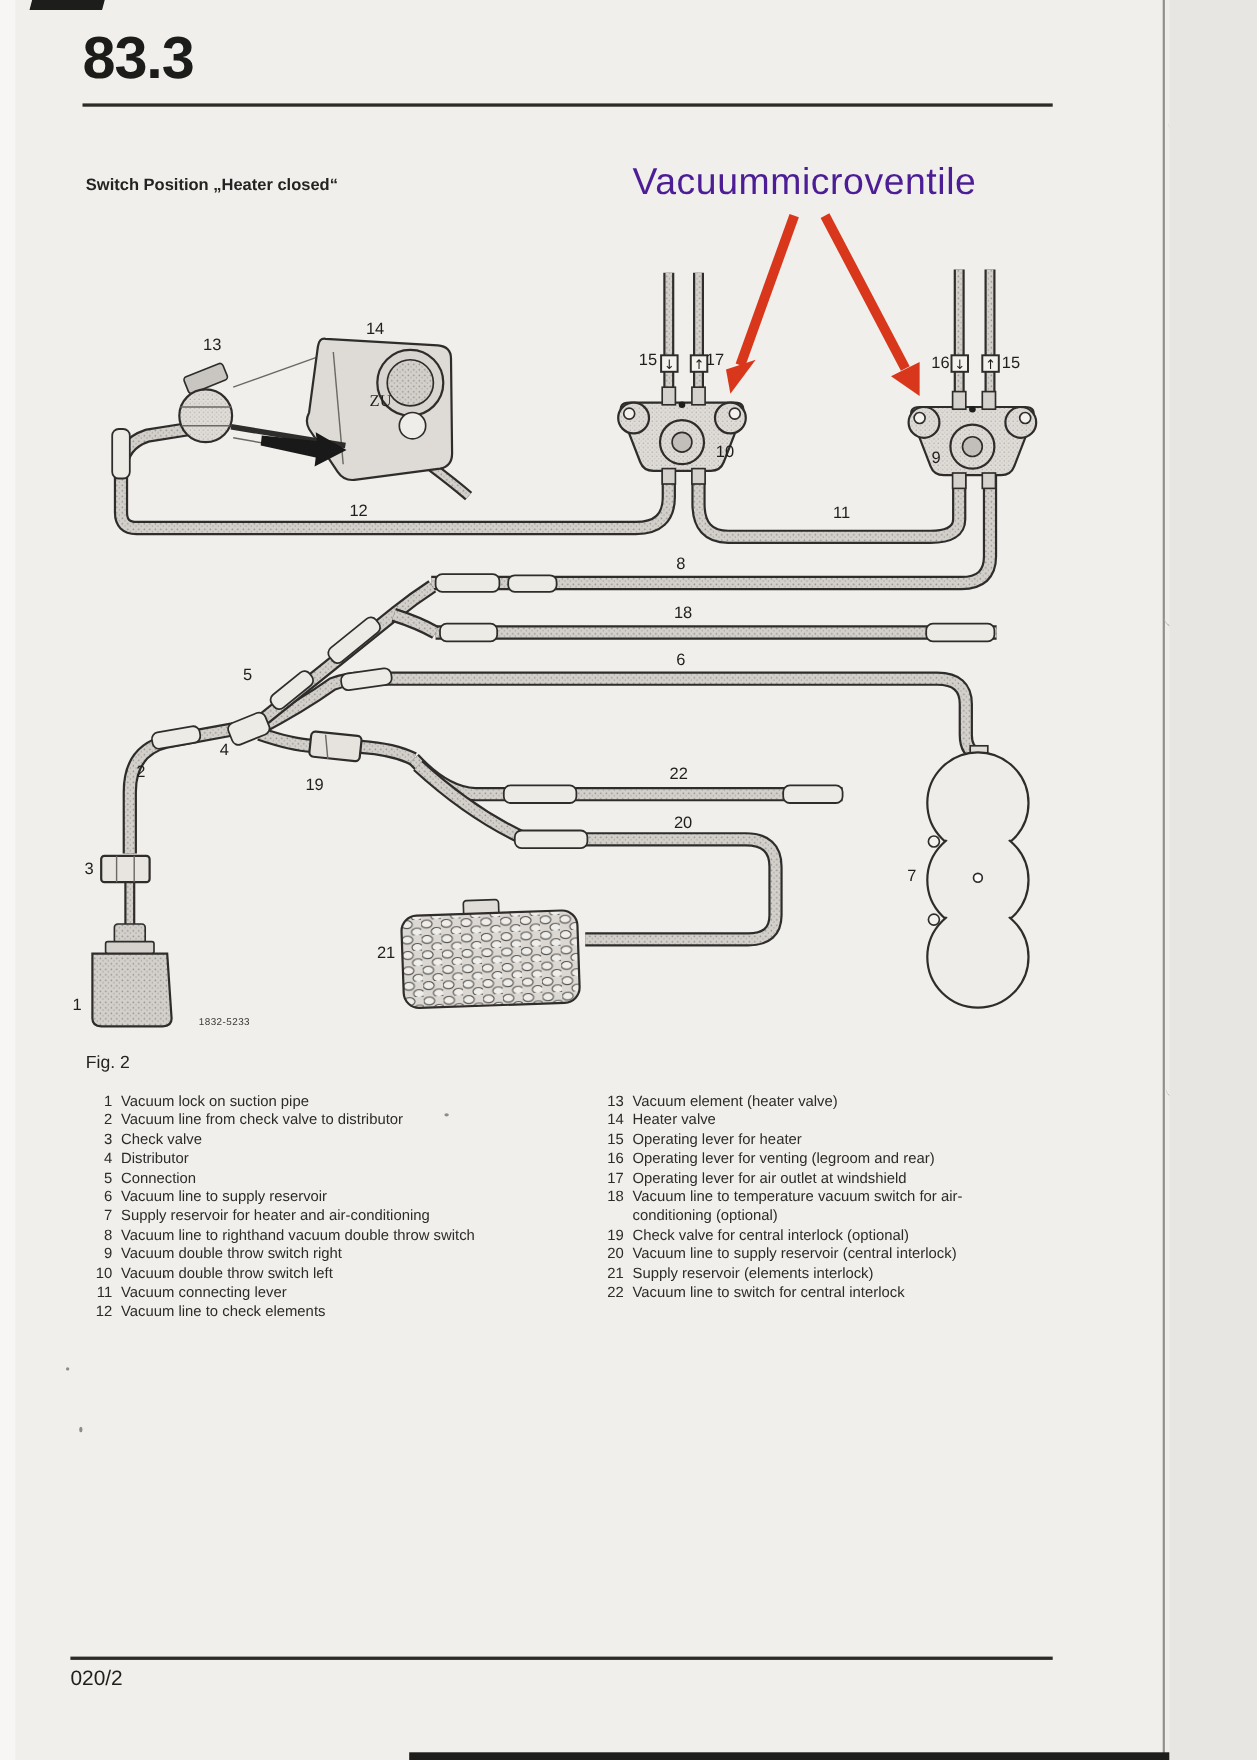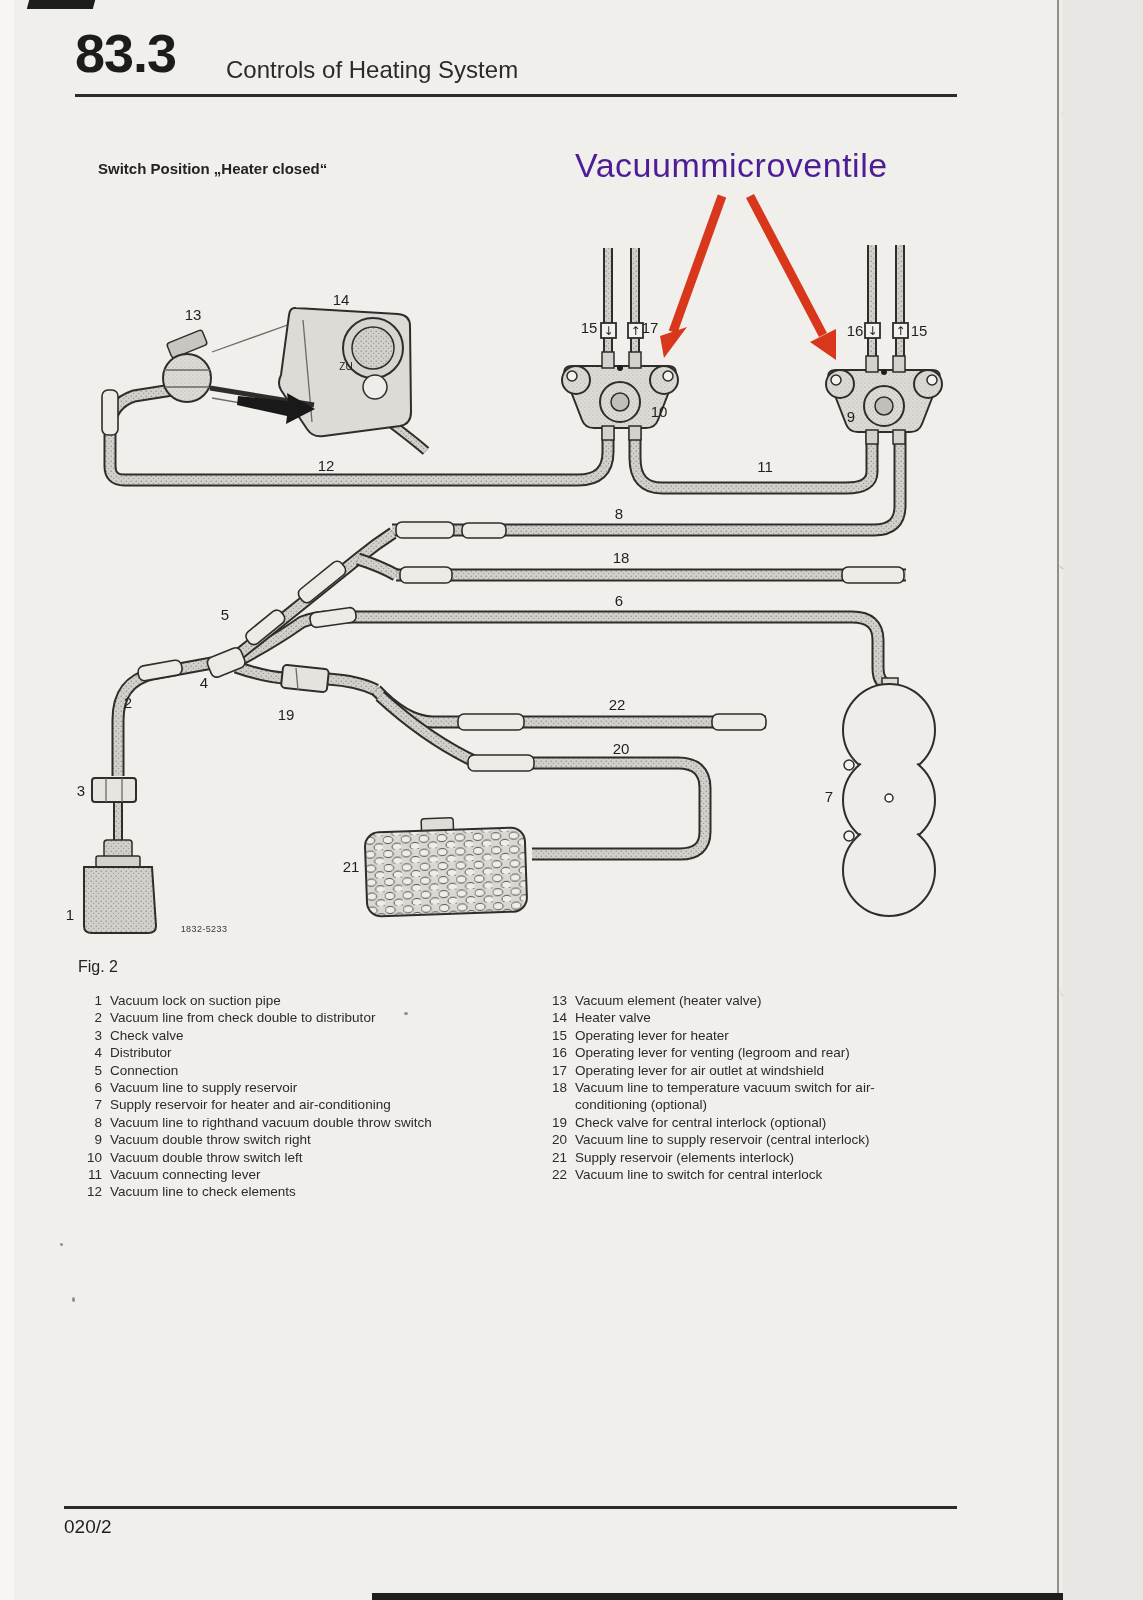--- a/index.html
+++ b/index.html
@@ -8,27 +8,27 @@
   .edge-strip{position:absolute;left:0;top:0;width:14px;height:1600px;background:#f7f6f4;}
   .binding-line{position:absolute;left:1057px;top:0;width:2px;height:1600px;background:#928f8b;}
   .right-margin{position:absolute;left:1059px;top:0;width:84px;height:1600px;background:#eeece9;}
   .corner-mark{position:absolute;background:#1d1d1b;}
   .scan-arc{position:absolute;border-bottom:2px solid #b3b0ac;border-radius:50%;}
   .speck{position:absolute;background:#8f8c87;border-radius:50%;}
 
   .sec-num{position:absolute;left:75px;top:22px;font-size:54px;font-weight:700;letter-spacing:-1px;color:#1c1c1a;}
   .sec-title{position:absolute;left:226px;top:56px;font-size:24px;color:#2a2a28;}
   .header-rule{position:absolute;left:75px;top:94px;width:882px;height:3px;background:#2b2b29;}
-  .subtitle{position:absolute;left:78px;top:160px;font-size:15px;font-weight:700;color:#232321;margin-left:20px;}
+  .subtitle{position:absolute;left:78px;top:160px;font-size:15px;font-weight:700;color:#232321;}
   .annotation{position:absolute;left:575px;top:146px;font-size:34px;color:#4c1d95;letter-spacing:0.5px;}
 
   .diagram-svg{position:absolute;left:60px;top:190px;width:920px;height:790px;}
 
   .co{position:absolute;transform:translate(-50%,-50%);font-size:15px;color:#1f1f1d;white-space:nowrap;}
-  .co.zu{font-size:10px;}
+  .co.zu{font-size:15px;font-family:Liberation Serif, serif;}
   .co.code{font-size:9px;letter-spacing:0.4px;color:#3a3a38;}
 
   .fig-caption{position:absolute;left:78px;top:958px;font-size:16px;color:#232321;}
   .legend-col{position:absolute;top:992px;font-size:13.5px;color:#2b2b29;}
   .legend-col.left{left:78px;width:470px;}
   .legend-col.right{left:543px;width:402px;}
   .legend-row{display:flex;line-height:17.4px;}
   .legend-num{flex:0 0 24px;text-align:right;margin-right:8px;}
   .legend-text{flex:1;max-width:362px;}
 
@@ -66,21 +66,20 @@
   <div class="scan-arc" style="left:1062px;top:100px;width:40px;height:22px;"></div>
   <div class="scan-arc" style="left:1058px;top:548px;width:42px;height:24px;"></div>
   <div class="scan-arc" style="left:1060px;top:978px;width:40px;height:22px;"></div>
 
   <div class="speck" style="left:404px;top:1012px;width:4px;height:3px;"></div>
   <div class="speck" style="left:148px;top:1159px;width:3px;height:3px;"></div>
   <div class="speck" style="left:72px;top:1297px;width:3px;height:5px;"></div>
   <div class="speck" style="left:60px;top:1243px;width:3px;height:3px;"></div>
 
   <div class="sec-num">83.3</div>
-  <div class="sec-title">Controls of Heating System</div>
   <div class="header-rule"></div>
   <div class="subtitle">Switch Position „Heater closed“</div>
   <div class="annotation">Vacuummicroventile</div>
 
   <svg class="diagram-svg" viewBox="0 0 920 790">
     <defs>
       <pattern id="tx" width="5" height="5" patternUnits="userSpaceOnUse">
         <rect width="5" height="5" fill="#d3d0cb"></rect>
         <circle cx="1.2" cy="1.2" r="0.7" fill="#8e8b86"></circle>
         <circle cx="3.6" cy="3.4" r="0.6" fill="#9b988f"></circle>
@@ -295,21 +294,21 @@
 
   <div class="legend-col left">
 
       <div class="legend-row">
         <span class="legend-num">1</span>
         <span class="legend-text">Vacuum lock on suction pipe</span>
       </div>
 
       <div class="legend-row">
         <span class="legend-num">2</span>
-        <span class="legend-text">Vacuum line from check double to distributor</span>
+        <span class="legend-text">Vacuum line from check valve to distributor</span>
       </div>
 
       <div class="legend-row">
         <span class="legend-num">3</span>
         <span class="legend-text">Check valve</span>
       </div>
 
       <div class="legend-row">
         <span class="legend-num">4</span>
         <span class="legend-text">Distributor</span>

